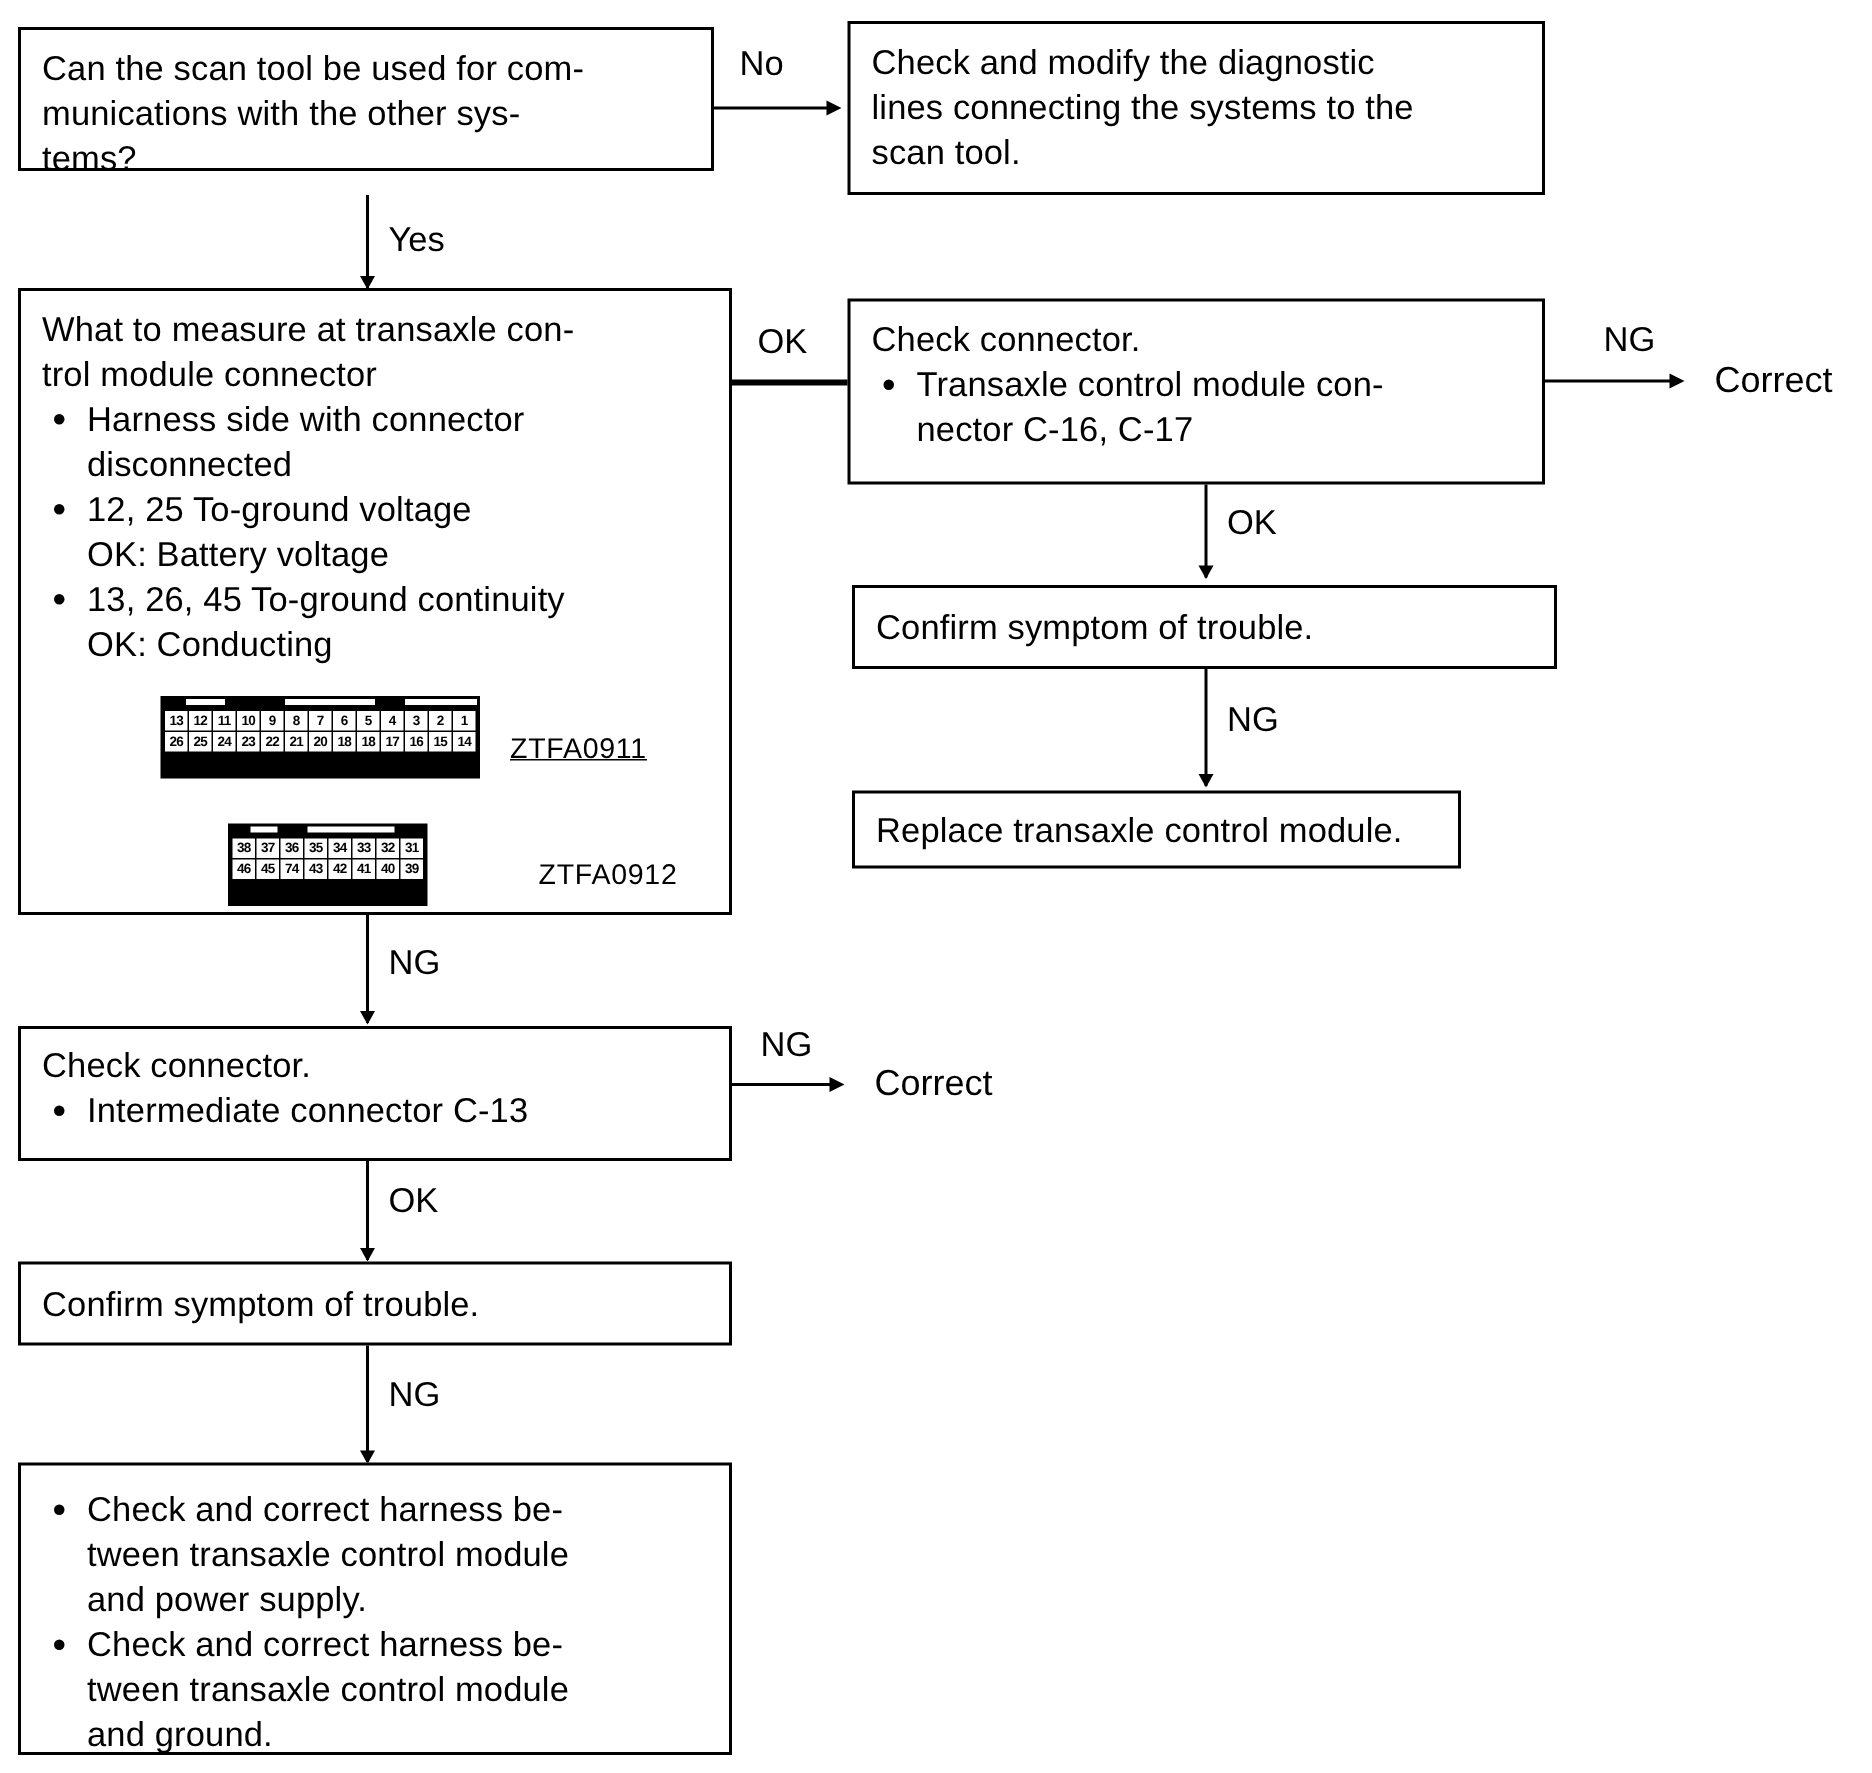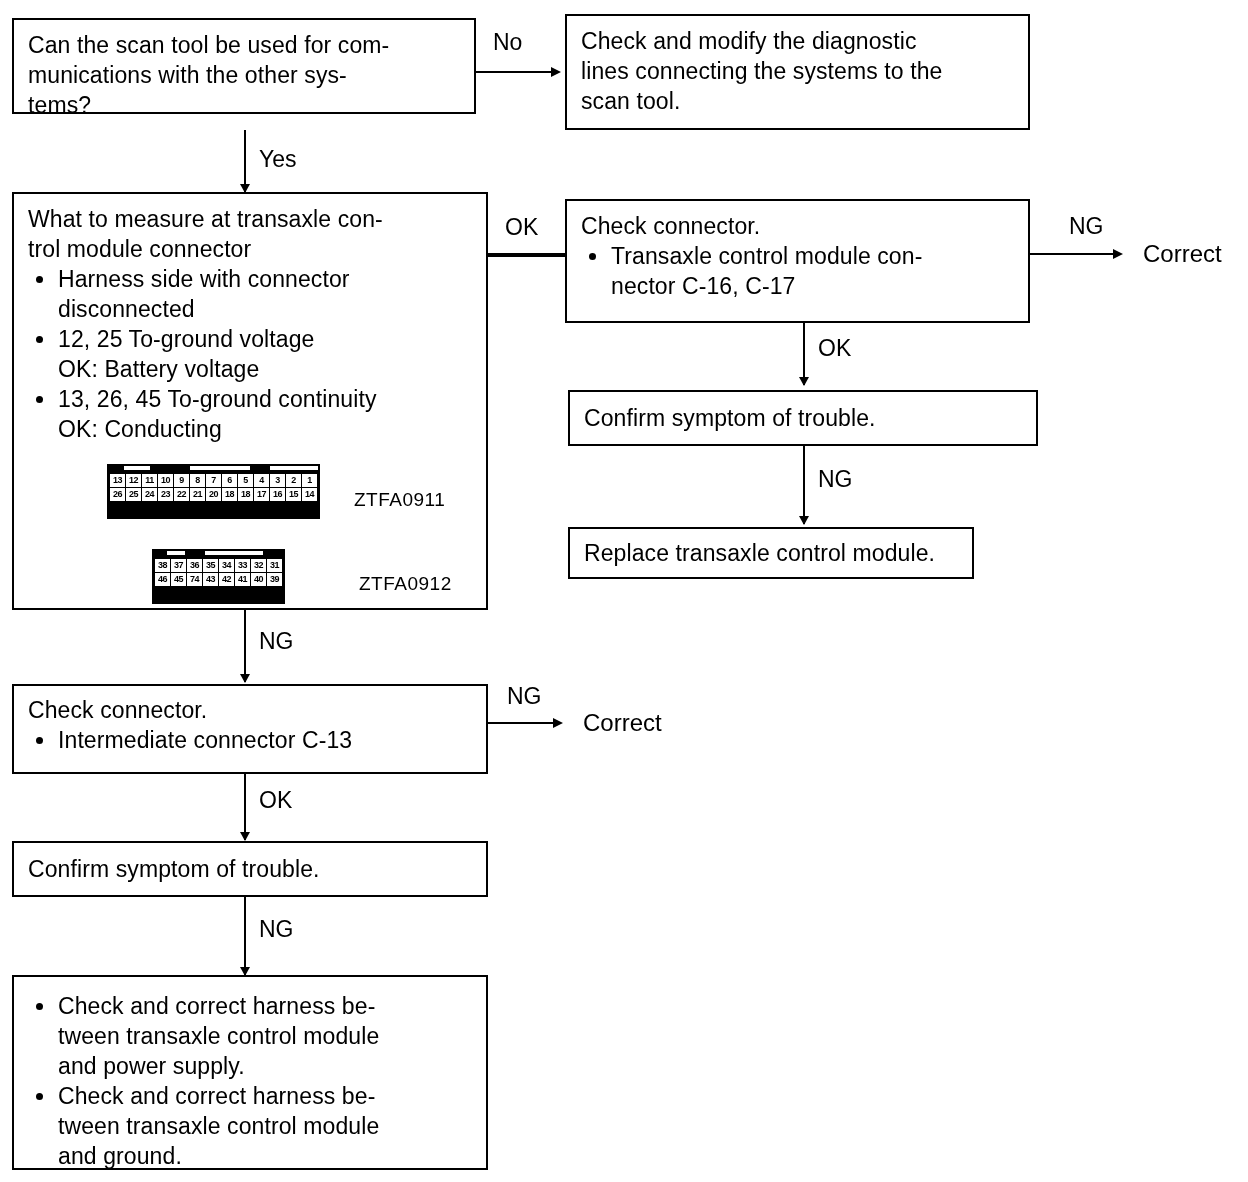--- a/index.html
+++ b/index.html
@@ -219,21 +219,21 @@
           <span class="conn-cell">20</span>
           <span class="conn-cell">18</span>
           <span class="conn-cell">18</span>
           <span class="conn-cell">17</span>
           <span class="conn-cell">16</span>
           <span class="conn-cell">15</span>
           <span class="conn-cell">14</span>
         </div>
       </div>
     </div>
-    <div class="conn-caption" style="left:340px; top:296px;">ZTFA0911</div>
+    <div class="conn-caption" style="left:326px; top:296px;text-decoration:underline;">ZTFA0911</div>
 
     <div class="connector" style="left:138px; top:355px;">
       <div class="conn-shell">
         <div class="conn-tabs">
           <span class="notch" style="left:12px; width:18px;"></span>
           <span class="notch" style="left:50px; width:58px;"></span>
         </div>
         <div class="conn-row">
           <span class="conn-cell">38</span>
           <span class="conn-cell">37</span>

